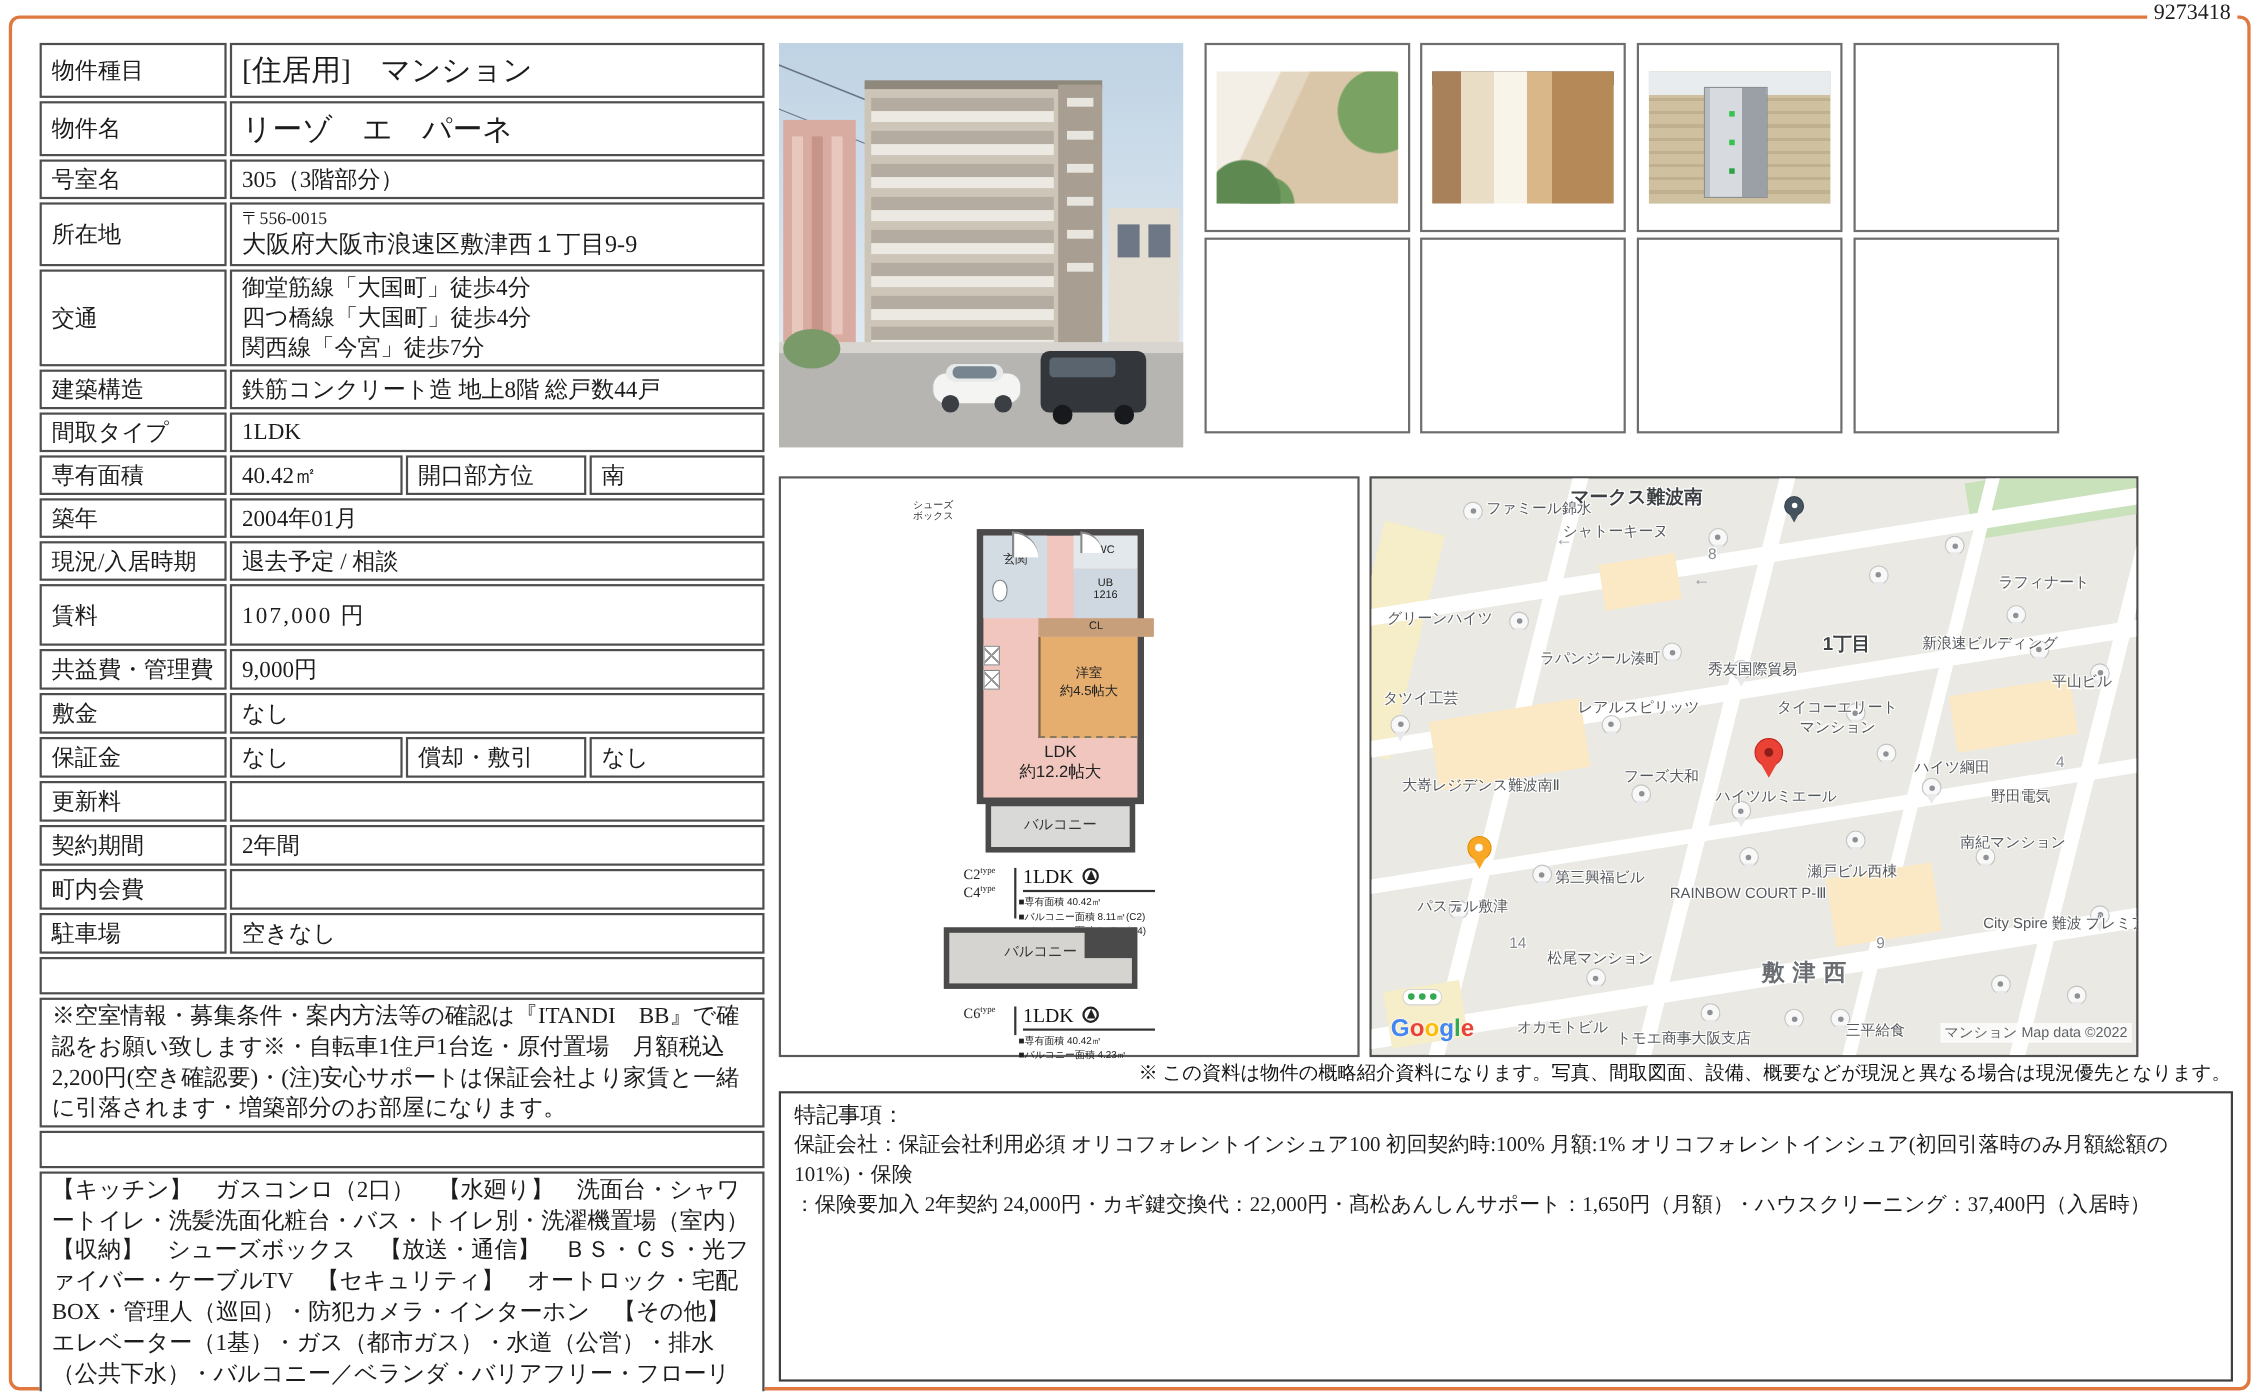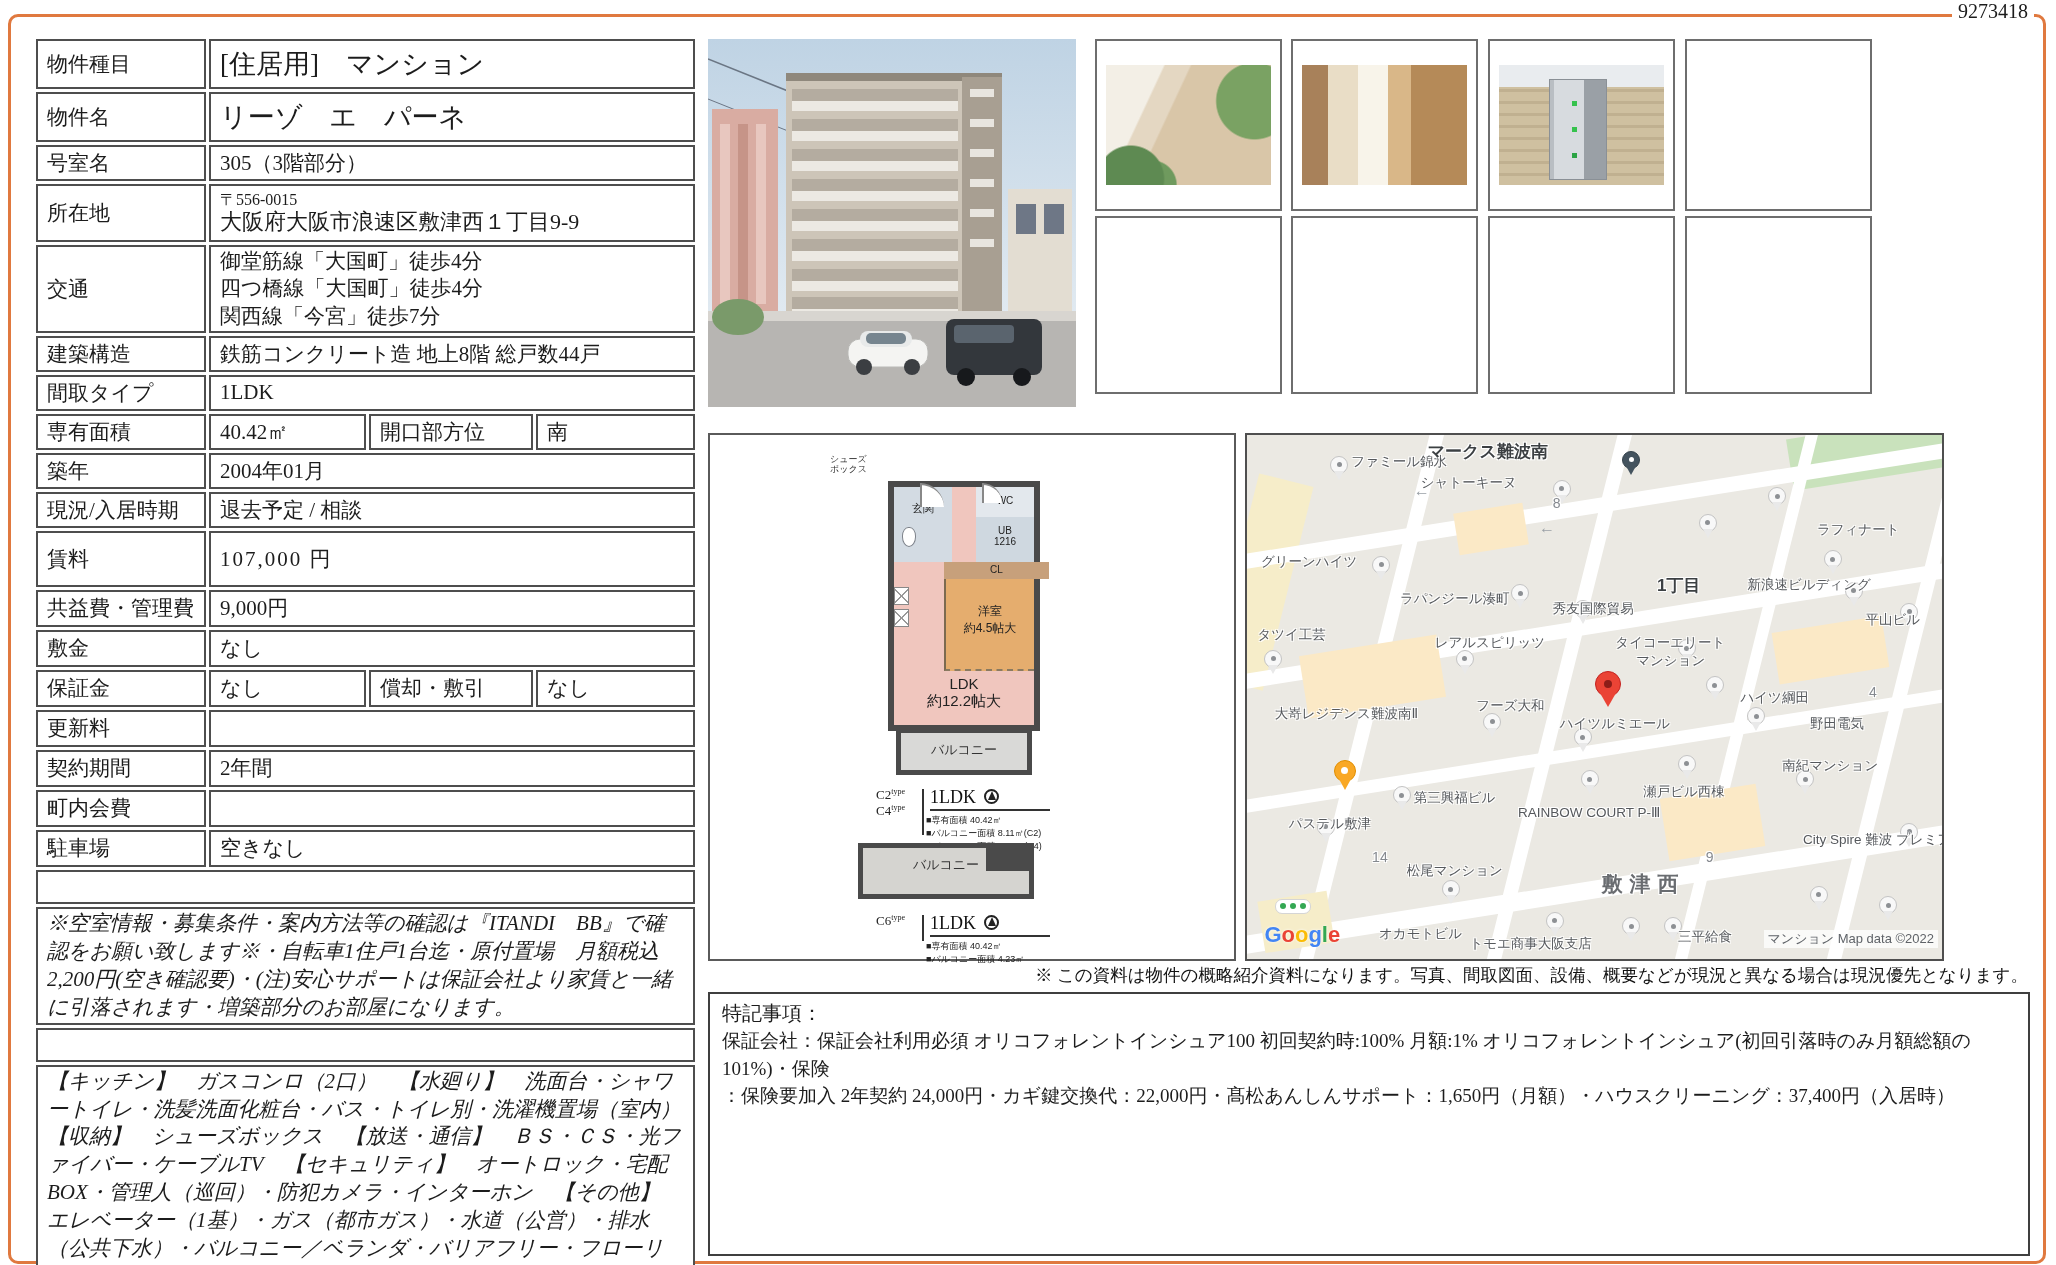--- a/index.html
+++ b/index.html
@@ -13,21 +13,21 @@
   
   table.spec{position:absolute;left:33px;top:36px;width:650px;z-index:2;
              border-collapse:separate;border-spacing:3px;table-layout:fixed;}
   table.spec td{border:2px solid #4e4e4e;background:#fff;padding:1px 9px;vertical-align:middle;
                 font-size:21px;overflow:hidden;}
   table.spec td.lbl{font-size:21px;}
   tr.big td{font-size:27px;}
   td.rent-val{font-size:41px;letter-spacing:2px;}
   td.sec-header{background:#5a5a5a;border-color:#5a5a5a;color:#fff;text-align:center;
                 font-size:22px;letter-spacing:7px;padding:2px;}
-  td.block{font-size:19px;line-height:1.33;padding:5px 9px;font-style:italic;}
+  td.block{font-size:19px;line-height:1.33;padding:5px 9px;}
   .postal{font-size:16px;line-height:1.1;padding-top:2px;}
   .addr{font-size:22px;line-height:1.2;padding-bottom:2px;}
   .mline{font-size:20px;line-height:1.3;}
 
   
   .main-photo{position:absolute;left:708px;top:39px;width:368px;height:368px;z-index:2;overflow:hidden;}
   .pbox{position:absolute;width:183px;border:2px solid #6e6e6e;background:#fff;z-index:2;}
   .pbox .ph{position:absolute;left:9px;right:9px;top:24px;bottom:24px;}
   .ph1{background:
       radial-gradient(circle at 15% 95%, #5e8a52 0 18%, transparent 19%),

